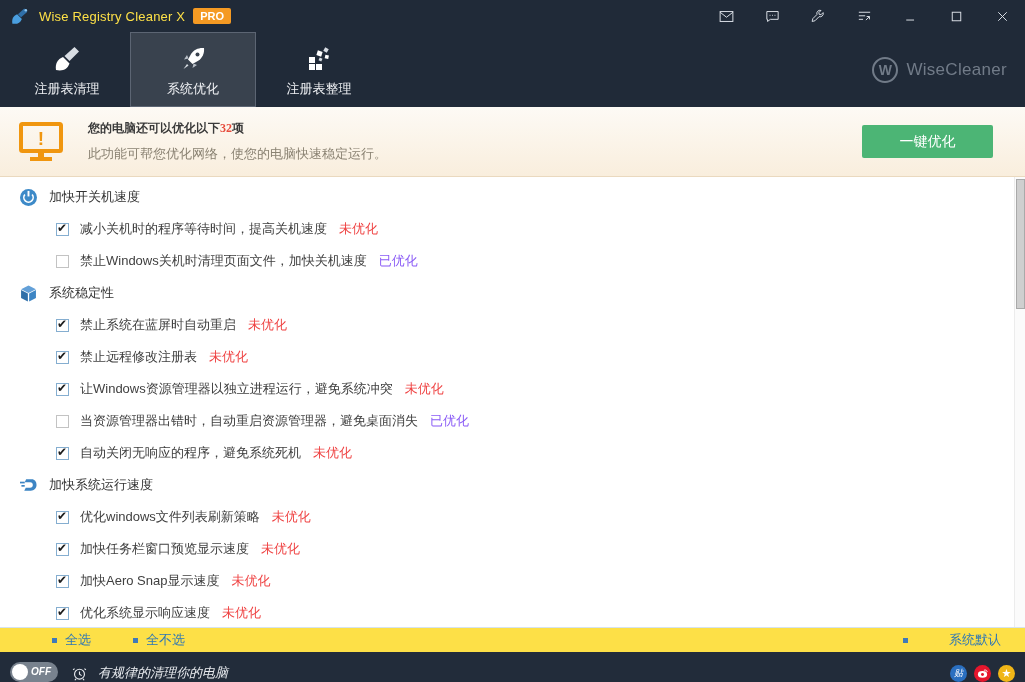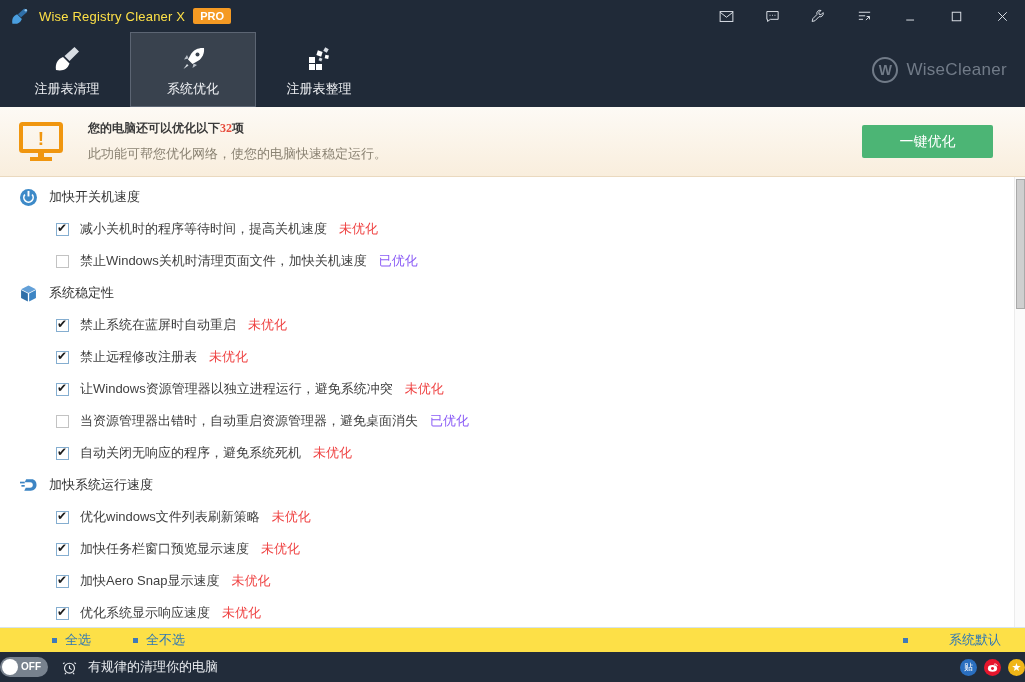--- a/index.html
+++ b/index.html
@@ -106,22 +106,22 @@
   .sel-link { color:#2f77b5; display:flex; align-items:center; cursor:pointer; }
   .sel-link .bullet {
     width:5px; height:5px; background:#3f7ab8; display:inline-block; margin-right:8px;
   }
   .sel-link.all { margin-left:52px; }
   .sel-link.none { margin-left:42px; }
   .sel-link.default { margin-left:auto; margin-right:24px;gap:33px; }
 
   
   .statusbar {
-    height:30px; flex-shrink:0; background:#222c3a; display:flex; align-items:center;
-    padding:0 0; color:#e8ebef;
+    height:30px; flex-shrink:0; background:#222c3a; display:flex; align-items:flex-end;
+    padding:0 10px; color:#e8ebef;font-style:italic;
   }
   .toggle {
     width:48px; height:20px; border-radius:10px; background:#78828e;
     position:relative; cursor:pointer; flex-shrink:0;
   }
   .toggle-knob {
     position:absolute; left:2px; top:2px; width:16px; height:16px;
     border-radius:50%; background:#fff;
   }
   .toggle-label {

